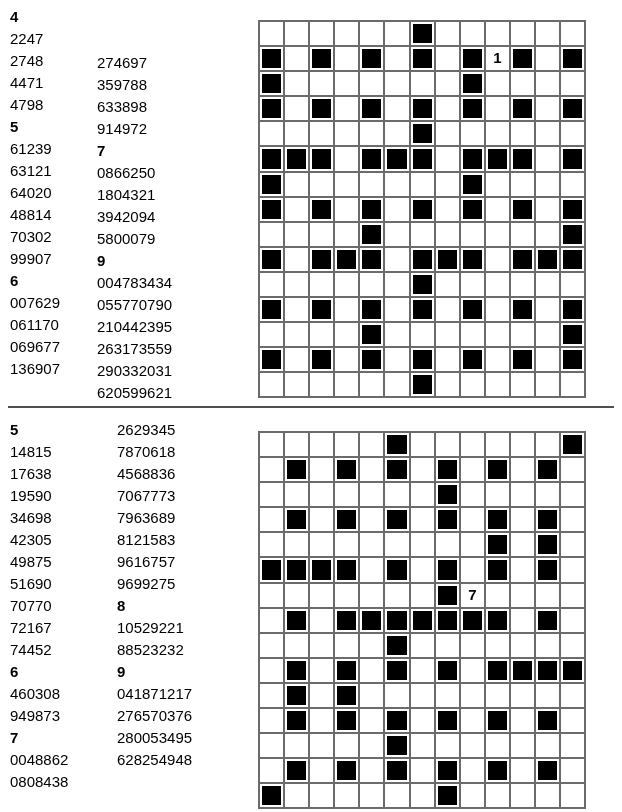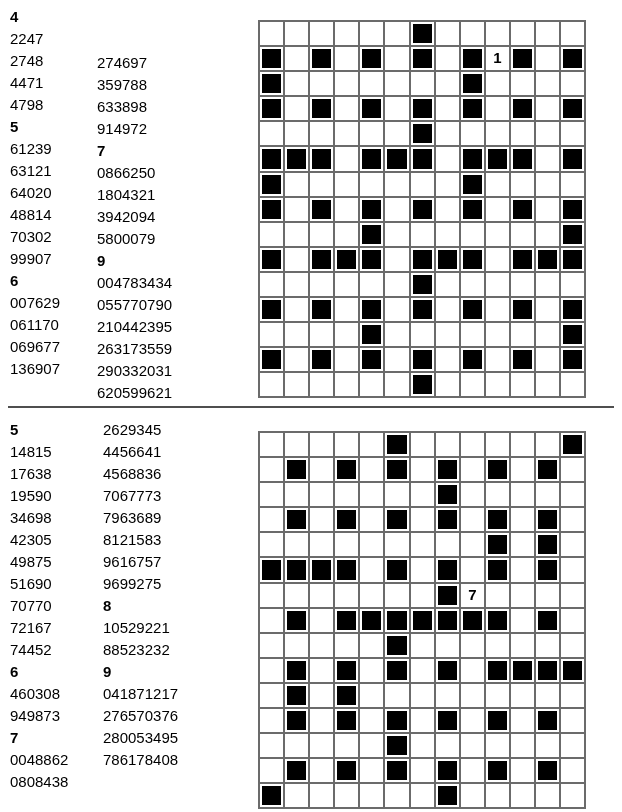--- a/index.html
+++ b/index.html
@@ -10,21 +10,21 @@
     font-family:"Liberation Sans", sans-serif;
     color:#000;
     overflow:hidden;
   }
   .list{position:absolute;font-size:15px;line-height:22px;}
   .entry{height:22px;white-space:nowrap;}
   .hdr{font-weight:bold;}
   #list-t1{left:10px;top:6px;}
   #list-t2{left:97px;top:6px;margin-top:46px;}
   #list-b1{left:10px;top:419px;}
-  #list-b2{left:103px;top:419px;}
+  #list-b2{left:117px;top:419px;}
   .divider{
     position:absolute;left:8px;top:406px;width:606px;height:2px;
     background:#4f4f4f;
   }
   .grid{
     position:absolute;
     display:grid;
     border:1px solid #6b6b6b;
     background:#fff;
   }
@@ -443,35 +443,35 @@
         <div class="entry">74452</div>
         <div class="entry hdr">6</div>
         <div class="entry">460308</div>
         <div class="entry">949873</div>
         <div class="entry hdr">7</div>
         <div class="entry">0048862</div>
         <div class="entry">0808438</div>
       </div>
     <div class="list" id="list-b2">
         <div class="entry">2629345</div>
-        <div class="entry">4456641</div>
+        <div class="entry">7870618</div>
         <div class="entry">4568836</div>
         <div class="entry">7067773</div>
         <div class="entry">7963689</div>
         <div class="entry">8121583</div>
         <div class="entry">9616757</div>
         <div class="entry">9699275</div>
         <div class="entry hdr">8</div>
         <div class="entry">10529221</div>
         <div class="entry">88523232</div>
         <div class="entry hdr">9</div>
         <div class="entry">041871217</div>
         <div class="entry">276570376</div>
         <div class="entry">280053495</div>
-        <div class="entry">786178408</div>
+        <div class="entry">628254948</div>
       </div>
     <div class="grid" id="grid-bottom" style="grid-template-columns: repeat(13, 25.1px); grid-template-rows: repeat(15, 25.1px);">
         <div class="cell"></div>
         <div class="cell"></div>
         <div class="cell"></div>
         <div class="cell"></div>
         <div class="cell"></div>
         <div class="cell">
           <div class="fill"></div>
         </div>

